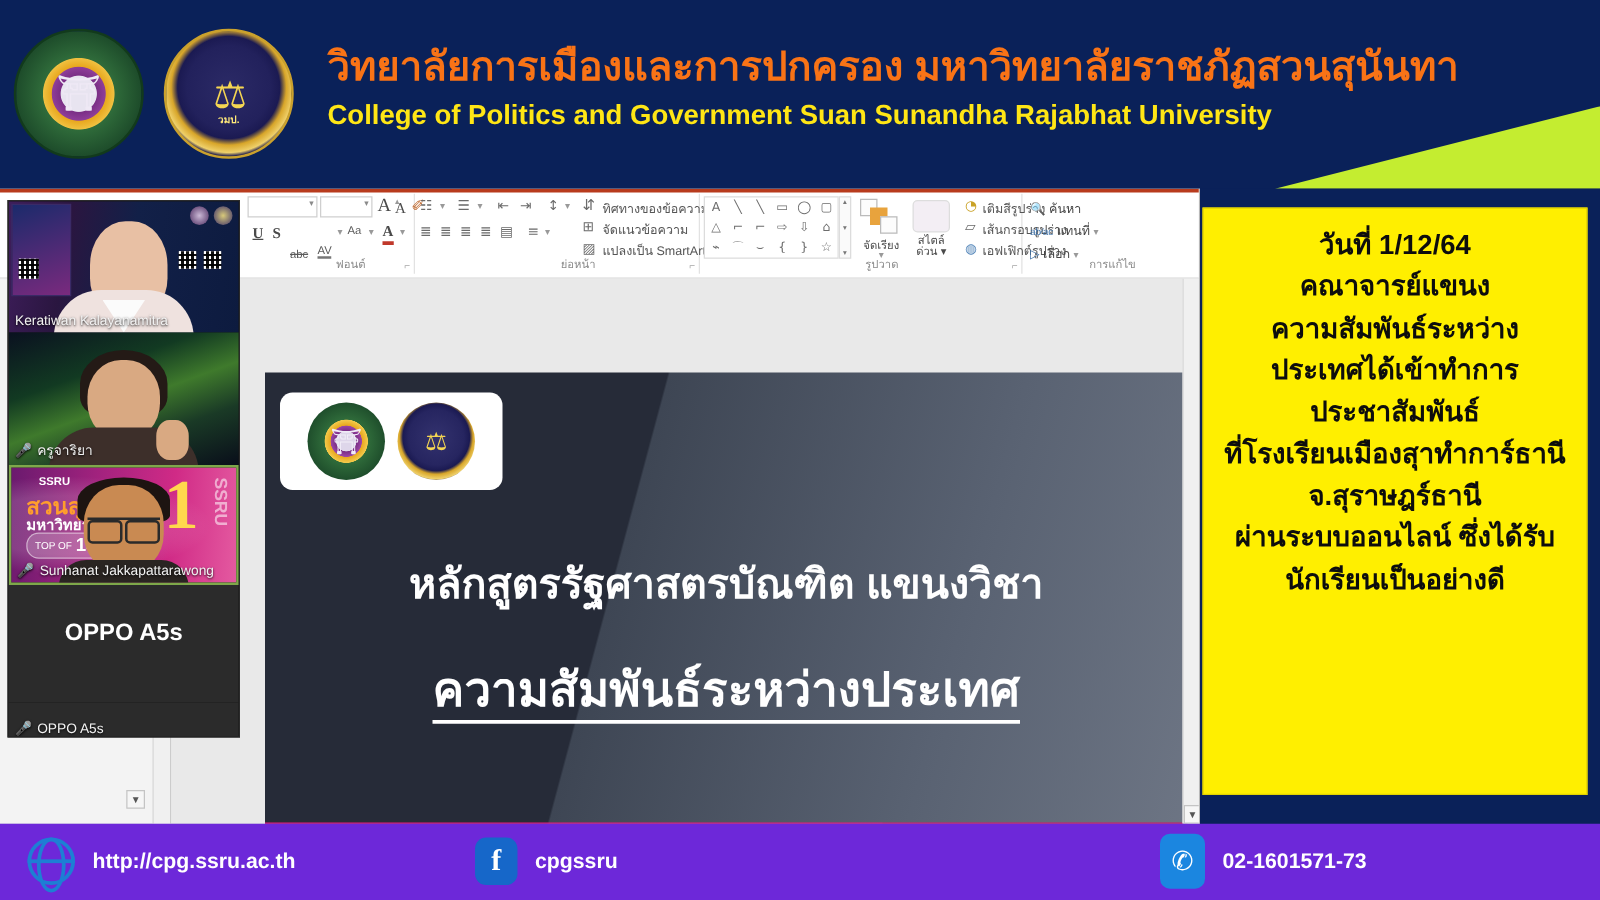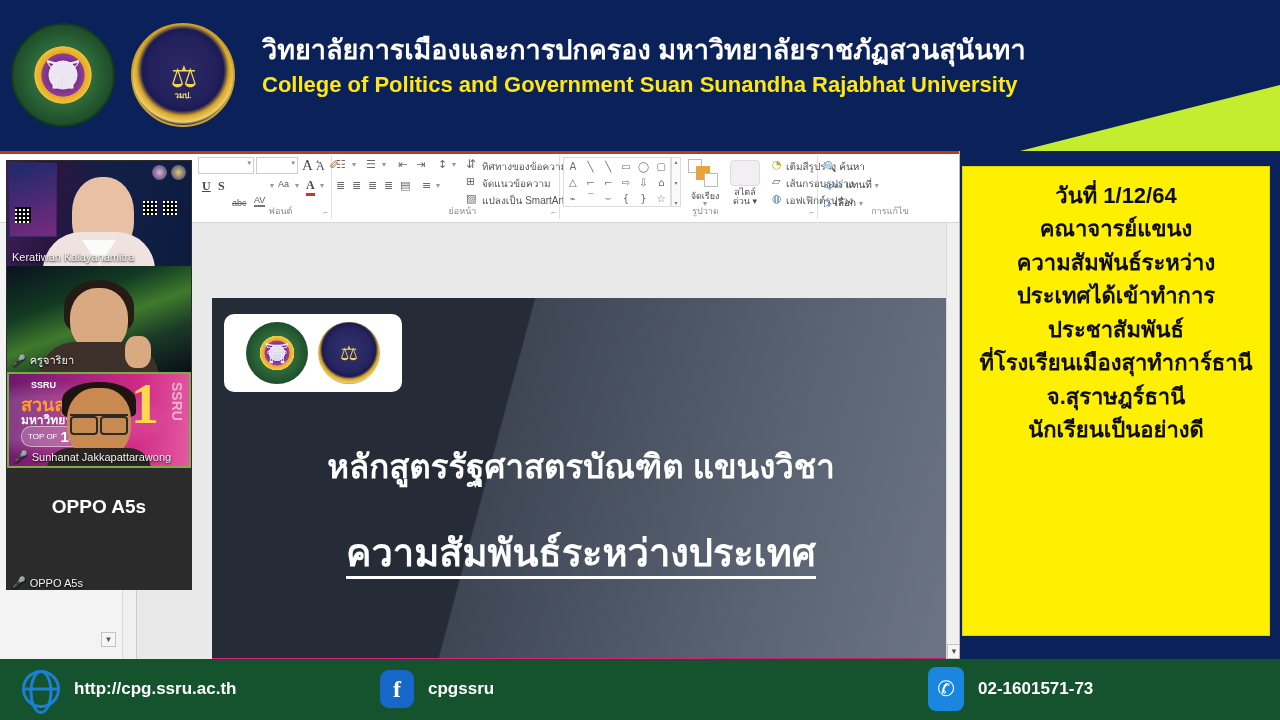--- a/index.html
+++ b/index.html
@@ -55,21 +55,21 @@
     position: absolute; left: 50%; top: 50%; transform: translate(-50%,-50%);
     color: #efe9f5; font-size: 28px; line-height: 1;
     font-family: "DejaVu Sans", sans-serif;
   }
   .crest-label {
     position: absolute; left: 50%; bottom: 23px; transform: translateX(-50%);
     color: #ffe97a; font-size: 8px; font-weight: bold; white-space: nowrap;
   }
   .hdr-text { position: absolute; left: 262px; top: 33px; }
   .hdr-th {
-    color: #ffffff; font-size: 27px; font-weight: bold; line-height: 1.3;
+    color: #f97316; font-size: 32px; font-weight: bold; line-height: 1.3;
     letter-spacing: 0px; white-space: nowrap;
   }
   .hdr-en {
     color: #ffe615; font-size: 22px; font-weight: bold; line-height: 1.35;
     margin-top: 2px; white-space: nowrap;
   }
 
   
   .ppt {
     position: absolute; left: 0; top: 151px; width: 960px; height: 508px;
@@ -378,21 +378,21 @@
     display: flex; flex-direction: column; align-items: center;
   }
   .notice div {
     color: #0d0d0d; font-size: 22px; font-weight: bold;
     line-height: 1.52; text-align: center; white-space: nowrap;
   }
 
   
   .footer {
     position: absolute; left: 0; bottom: 0; width: 1280px; height: 61px;
-    background: #14532d;
+    background: #6d28d9;
   }
   .fitem { position: absolute; display: flex; align-items: center; gap: 14px; top: 11px; }
   .flabel { color: #ffffff; font-size: 17px; font-weight: bold; white-space: nowrap; }
   .globe-ico {
     width: 38px; height: 38px; border-radius: 50%;
     border: 3px solid #1d7fd4; position: relative;
   }
   .globe-ico::before {
     content: ""; position: absolute; left: 50%; top: -3px; transform: translateX(-50%);
     width: 17px; height: 38px; border: 3px solid #1d7fd4; border-radius: 50%;
@@ -672,20 +672,21 @@
   </div>
 
   <div class="notice">
     <div>วันที่ 1/12/64</div>
     <div>คณาจารย์แขนง</div>
     <div>ความสัมพันธ์ระหว่าง</div>
     <div>ประเทศได้เข้าทำการ</div>
     <div>ประชาสัมพันธ์</div>
     <div>ที่โรงเรียนเมืองสุาทำการ์ธานี</div>
     <div>จ.สุราษฎร์ธานี</div>
+    <div>ผ่านระบบออนไลน์ ซึ่งได้รับ</div>
     <div>นักเรียนเป็นอย่างดี</div>
   </div>
 
   <div class="footer">
     <div class="fitem" style="left:22px;">
       <span class="globe-ico"></span>
       <span class="flabel">http://cpg.ssru.ac.th</span>
     </div>
     <div class="fitem" style="left:380px;">
       <span class="fb-ico">f</span>

